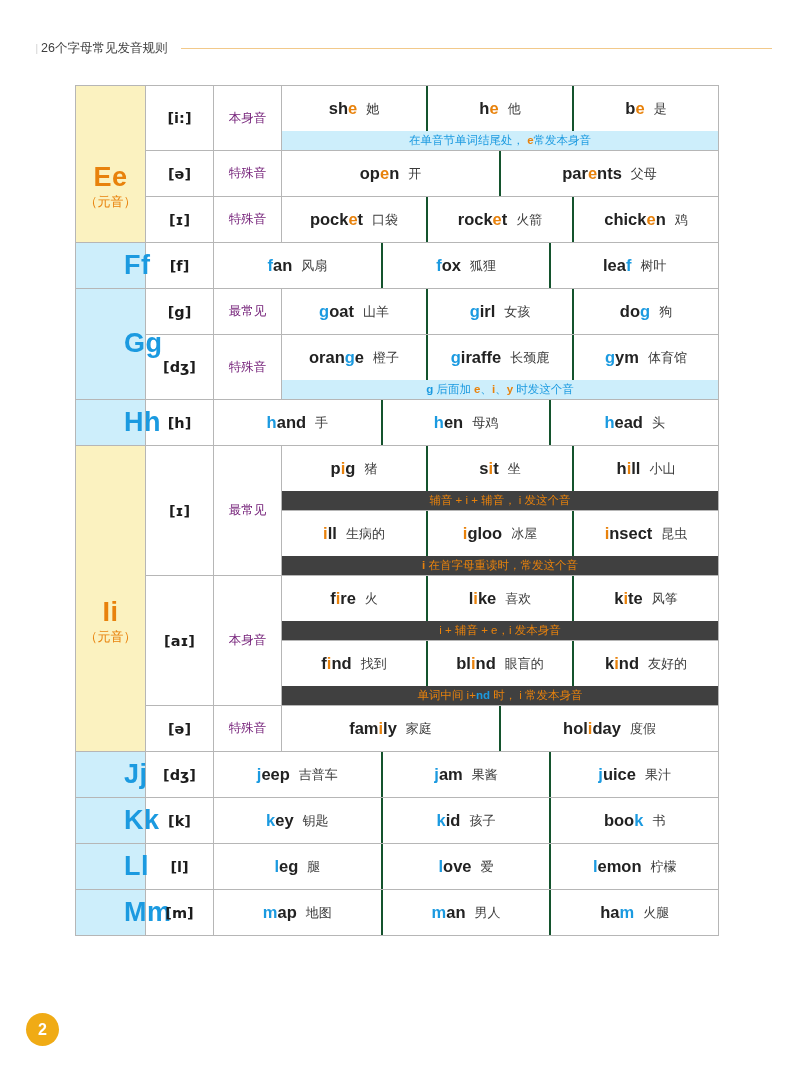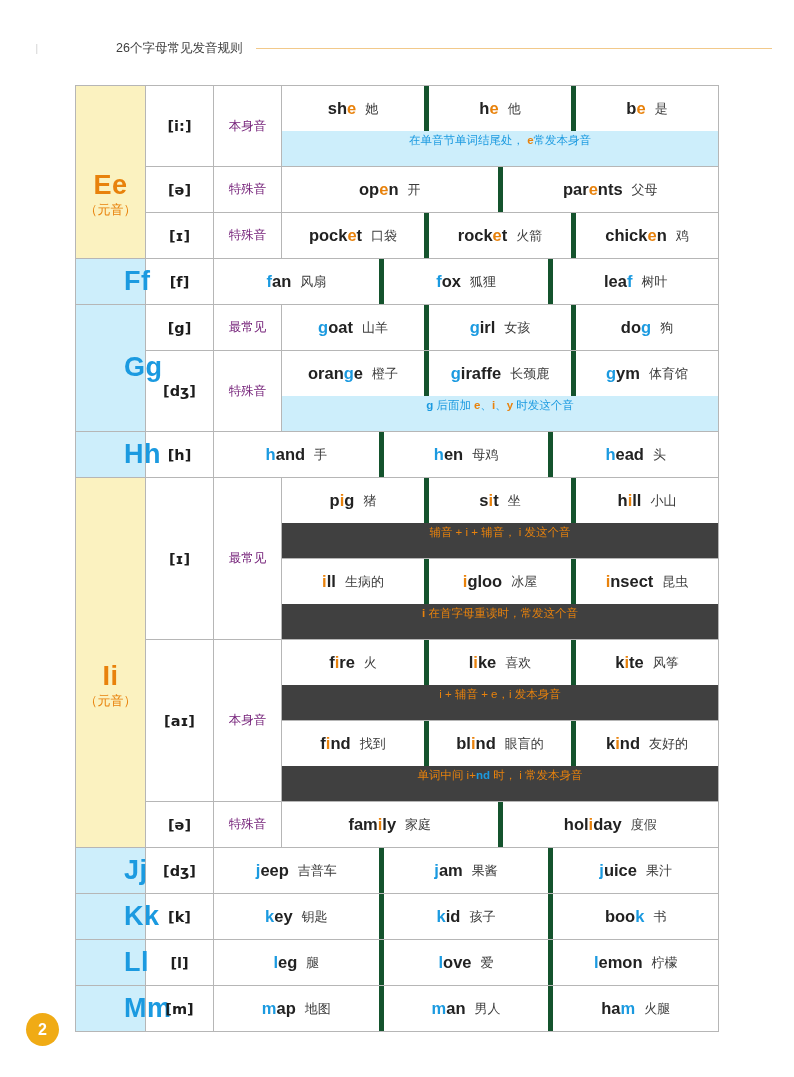--- a/index.html
+++ b/index.html
@@ -16,21 +16,20 @@
   .header{
     position:absolute;left:0;top:34px;width:794px;height:28px;
     display:flex;align-items:center;
   }
   .header-tick{
     width:38px;text-align:right;color:#cfcfcf;font-size:10px;
     padding-right:3px;
   }
   .header-title{
     font-size:12.5px;color:#3f3f3f;white-space:nowrap;
-    margin-left:75px;
   }
   .header-rule{
     flex:1;height:1px;background:#f2c98a;margin-left:14px;margin-right:22px;
   }
 
   
   .tbl{
     position:absolute;left:75px;top:85px;
     width:644px;
     border-collapse:collapse;
@@ -66,31 +65,31 @@
   .ipa-cell{width:67px;font-size:14.5px;font-weight:bold;color:#1c1c1c;
     font-family:"DejaVu Sans",sans-serif;}
   .type-cell{width:67px;font-size:12.5px;color:#701a75;}
 
   
   .words-cell{padding:0;}
   .wordrow{display:flex;width:100%;}
   .wordcell{
     flex:1;display:flex;align-items:center;justify-content:center;
     height:45px;white-space:nowrap;
-    border-right:5px solid #14532d;
+    border-right:2px solid #14532d;
   }
   .wordcell:last-child{border-right:none;}
   .w-en{font-size:16.5px;font-weight:bold;color:#222;}
   .w-cn{font-size:13px;color:#3b3b3b;margin-left:9px;}
   .hl-o{color:#e8820c;}
   .hl-b{color:#1b9ae0;}
 
   
   .note{
-    height:35px;line-height:19px;font-size:11.5px;
+    height:19px;line-height:19px;font-size:11.5px;
     text-align:center;width:100%;
   }
   .note.blue{background:#cdeefb;color:#1b9ae0;}
   .note.yellow{background:#404040;color:#e8820c;}
   .note .nb{color:#1b9ae0;font-weight:bold;}
   .note .no{color:#e8820c;font-weight:bold;}
   .note.blue .nb{color:#1b9ae0;}
   .note.yellow .no{color:#e8820c;}
   .sub-block{border-bottom:1px solid #b6b6b6;}
   .sub-block:last-child{border-bottom:none;}

